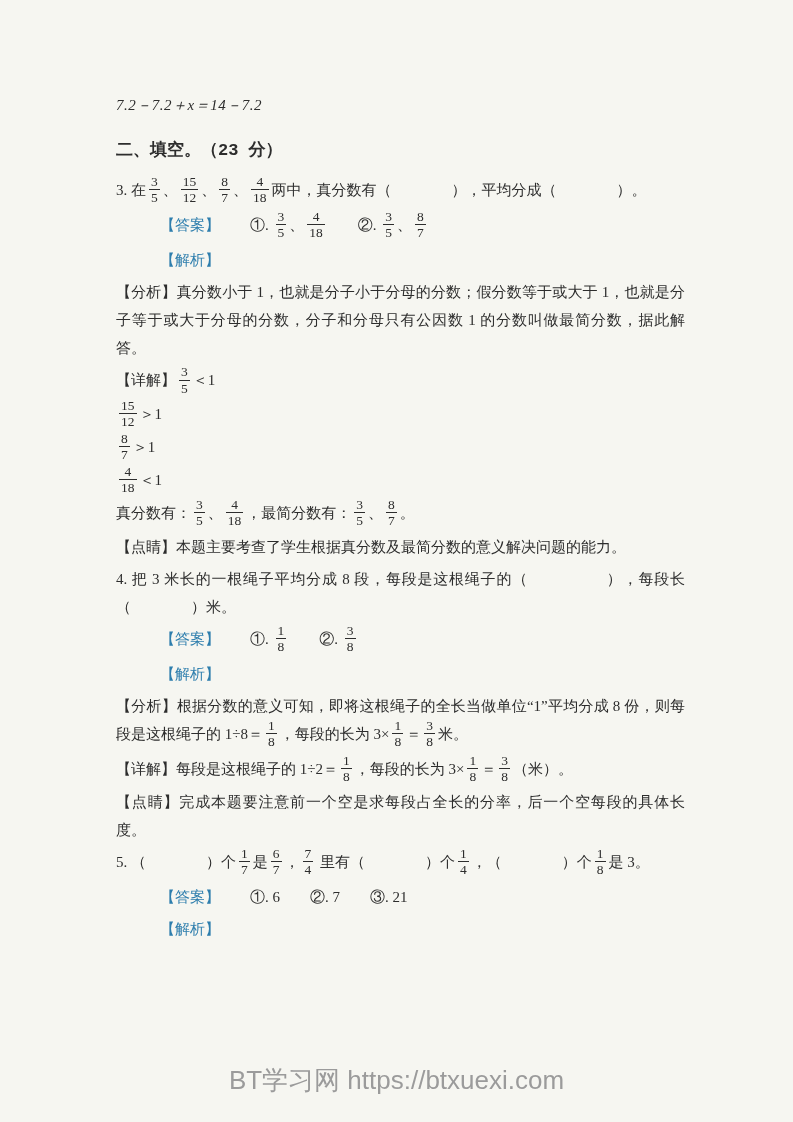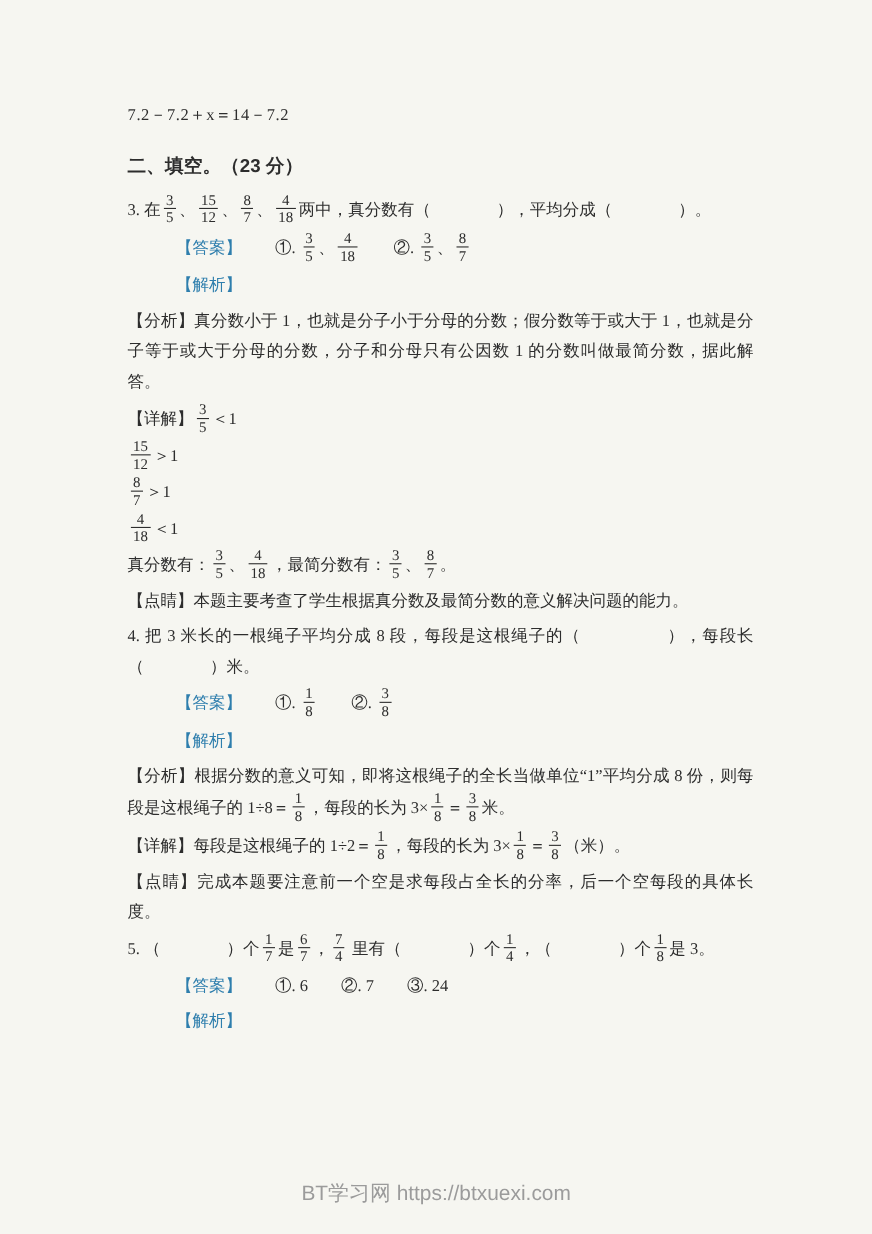--- a/index.html
+++ b/index.html
@@ -9,23 +9,23 @@
     color: var(--text-color, #2d2d2d);
     font-family: "Liberation Serif", "DejaVu Serif", serif;
     position: relative;
     overflow: hidden;
   }
   .doc {
     padding: 95px 108px 0 116px;
     font-size: 15px;
   }
   .block { text-align: justify; line-height: 28px; margin: 0 0 4px 0; }
-  .block.eq { line-height: 21px; margin-bottom: 23px; letter-spacing: .5px; }
+  .block.eq { line-height: 21px; margin-bottom: 23px; letter-spacing: .5px; font-style: italic; }
   .block.heading {
-    font-family: Liberation Sans, sans-serif;
+    font-family: Liberation Mono, monospace;
     font-weight: bold;
     font-size: 17px;
     line-height: 23px;
     margin: 6px 0 14px 0;
   }
   .block.qline   { margin-bottom: 4px; }
   .block.answer  { margin-bottom: 4px; }
   .block.fracline{ margin-bottom: 2px; }
   .blue-label { color: var(--label-color, #2e7ead); margin-left: 44px; }
   .frac {
@@ -39,21 +39,21 @@
     transform: translateY(-2px);
   }
   .frac .num { padding: 0 2px; }
   .frac .den { border-top: 1px solid var(--text-color, #2d2d2d); padding: 0 2px; }
   .footer {
     position: absolute;
     left: 0; right: 0;
     bottom: 24px;
     text-align: center;
     font-family: "Liberation Sans", "DejaVu Sans", sans-serif;
-    font-size: 19px;
+    font-size: 26px;
     color: var(--footer-color, #9b9b9b);
   }
 </style>
 </head>
 <body>
 
 <div class="doc">
     <div class="block eq"><span class="txt">7.2－7.2＋x＝14－7.2</span></div>
     <div class="block heading"><span class="txt">二、填空。（23 分）</span></div>
     <div class="block qline"><span class="txt">3. 在</span><span class="frac">
@@ -153,17 +153,17 @@
       </span><span class="txt">，</span><span class="frac">
         <span class="num">7</span>
         <span class="den">4</span>
       </span><span class="txt"> 里有（　　　　）个</span><span class="frac">
         <span class="num">1</span>
         <span class="den">4</span>
       </span><span class="txt">，（　　　　）个</span><span class="frac">
         <span class="num">1</span>
         <span class="den">8</span>
       </span><span class="txt">是 3。</span></div>
-    <div class="block answer"><span class="blue-label">【答案】</span><span class="txt">　　①. 6　　②. 7　　③. 24</span></div>
+    <div class="block answer"><span class="blue-label">【答案】</span><span class="txt">　　①. 6　　②. 7　　③. 21</span></div>
     <div class="block qline"><span class="blue-label">【解析】</span></div>
   </div>
 
 <div class="footer">BT学习网 https://btxuexi.com</div>
 
 </body></html>

